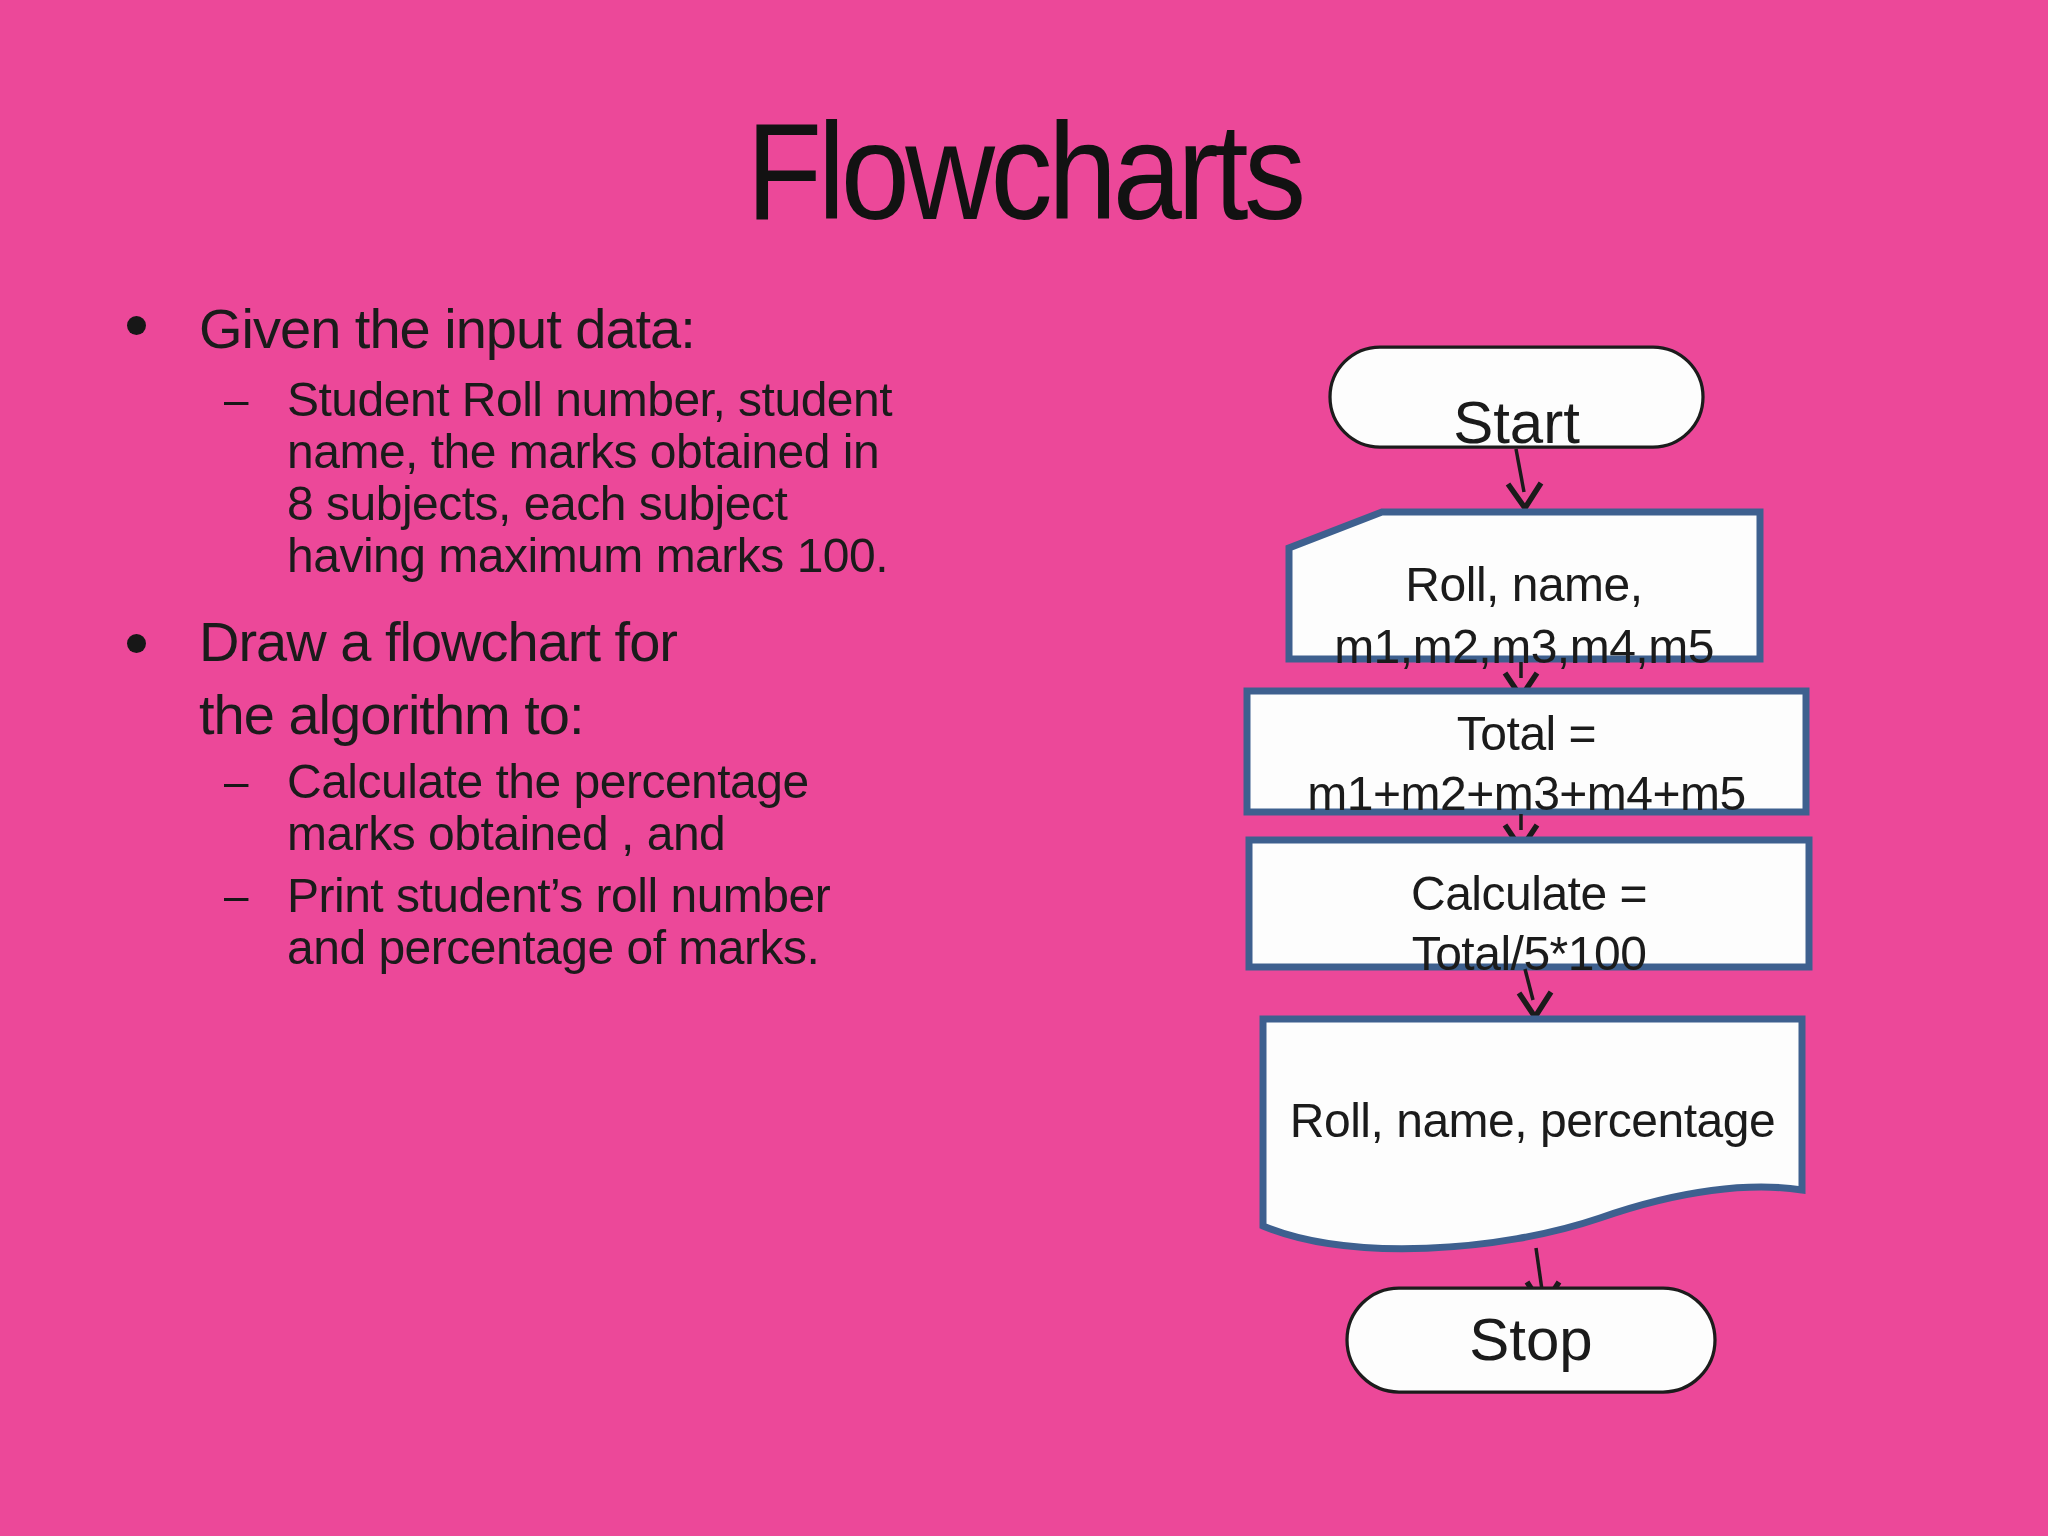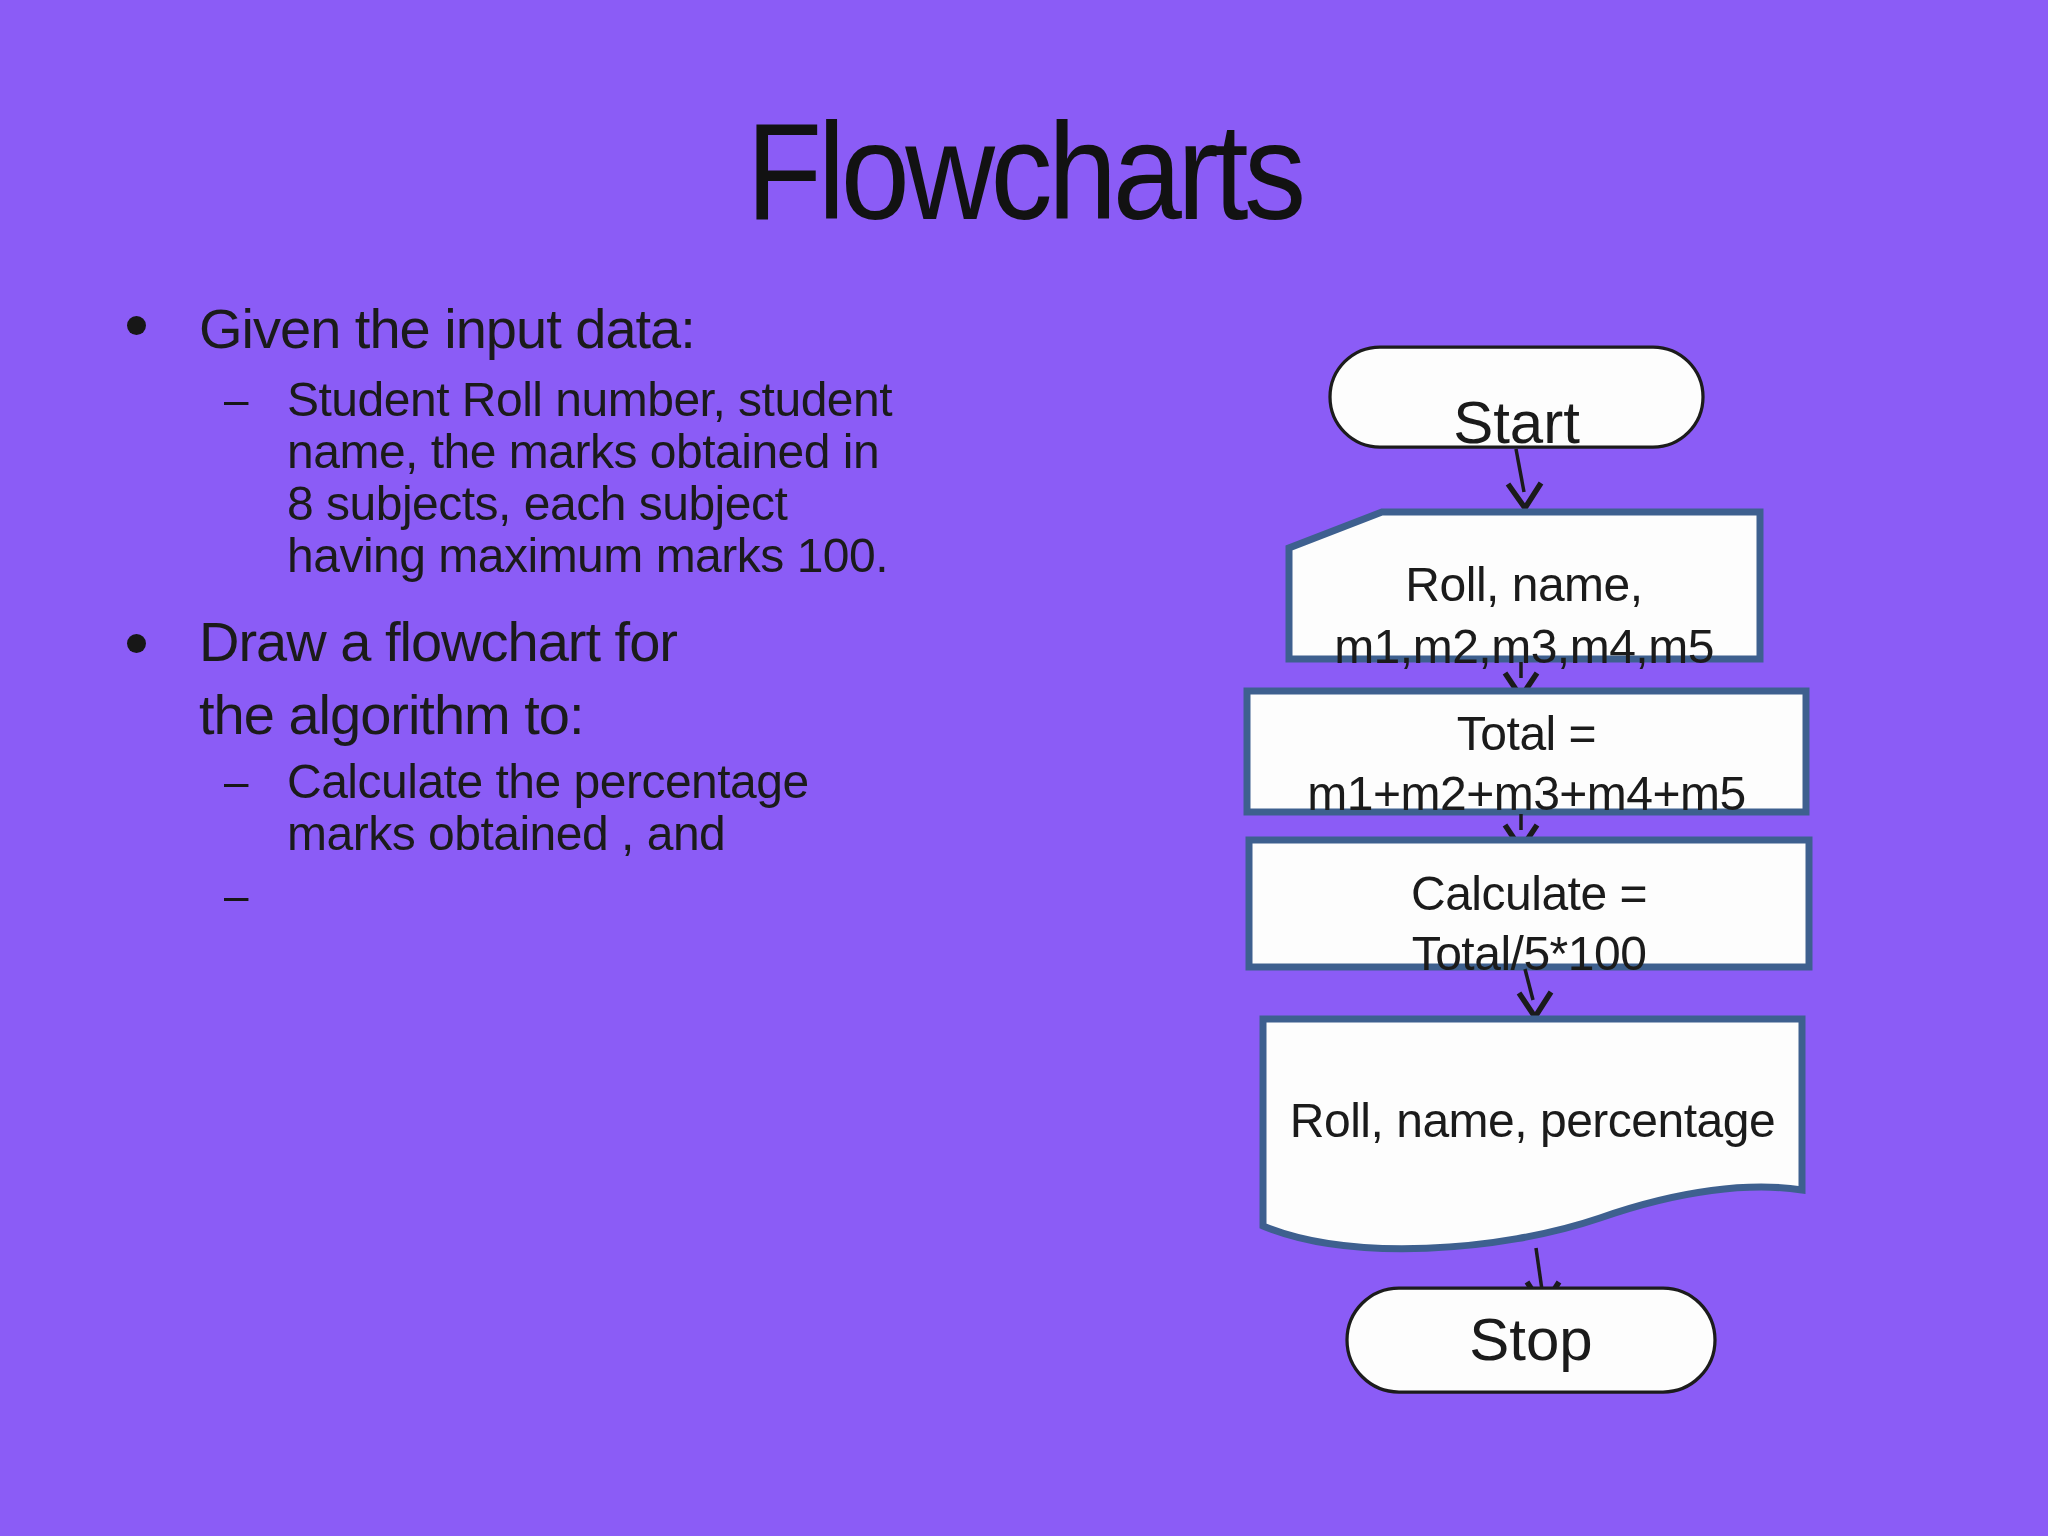--- a/index.html
+++ b/index.html
@@ -1,17 +1,17 @@
 <!DOCTYPE html>
 <html><head>
 <meta charset="utf-8">
 <style>
   html,body{margin:0;padding:0;background:#888;}
   .slide{
-    position:relative;width:2048px;height:1536px;background:#8b5cf6;
+    position:relative;width:2048px;height:1536px;background:#ec4899;
     font-family:"Liberation Sans",sans-serif;color:#1b1b1b;overflow:hidden;
   }
   
   .title{
     position:absolute;left:0;right:0;top:92px;text-align:center;
     font-size:138px;letter-spacing:-5px;transform:scaleX(0.9);
     transform-origin:50% 50%;color:#121212;white-space:nowrap;
   }
   
   .lvl1{position:absolute;font-size:56px;letter-spacing:-1px;line-height:73px;white-space:nowrap;}
@@ -58,20 +58,24 @@
     <div>the algorithm to:</div>
   </div>
 
   <div class="dash" style="left:224px;top:756px;">–</div>
   <div class="lvl2" style="left:287px;top:756px;">
     <div>Calculate the percentage</div>
     <div>marks obtained , and</div>
   </div>
 
   <div class="dash" style="left:224px;top:870px;">–</div>
+  <div class="lvl2" style="left:287px;top:870px;">
+    <div>Print student’s roll number</div>
+    <div>and percentage of marks.</div>
+  </div>
 
   <svg class="flow" width="2048" height="1536" viewBox="0 0 2048 1536">
 
     <rect class="shape blk" x="1330" y="347" width="373" height="100" rx="50" style="stroke: rgb(28, 28, 28);"></rect>
 
     <line class="aline" x1="1516" y1="449" x2="1524" y2="492"></line>
     <polyline class="ahead" points="1508,484 1525,508 1541,483"></polyline>
 
     <path class="shape blue" d="M1382,512 L1760,512 L1760,659 L1289,659 L1289,548 Z" style="stroke: rgb(62, 96, 143);"></path>
 

